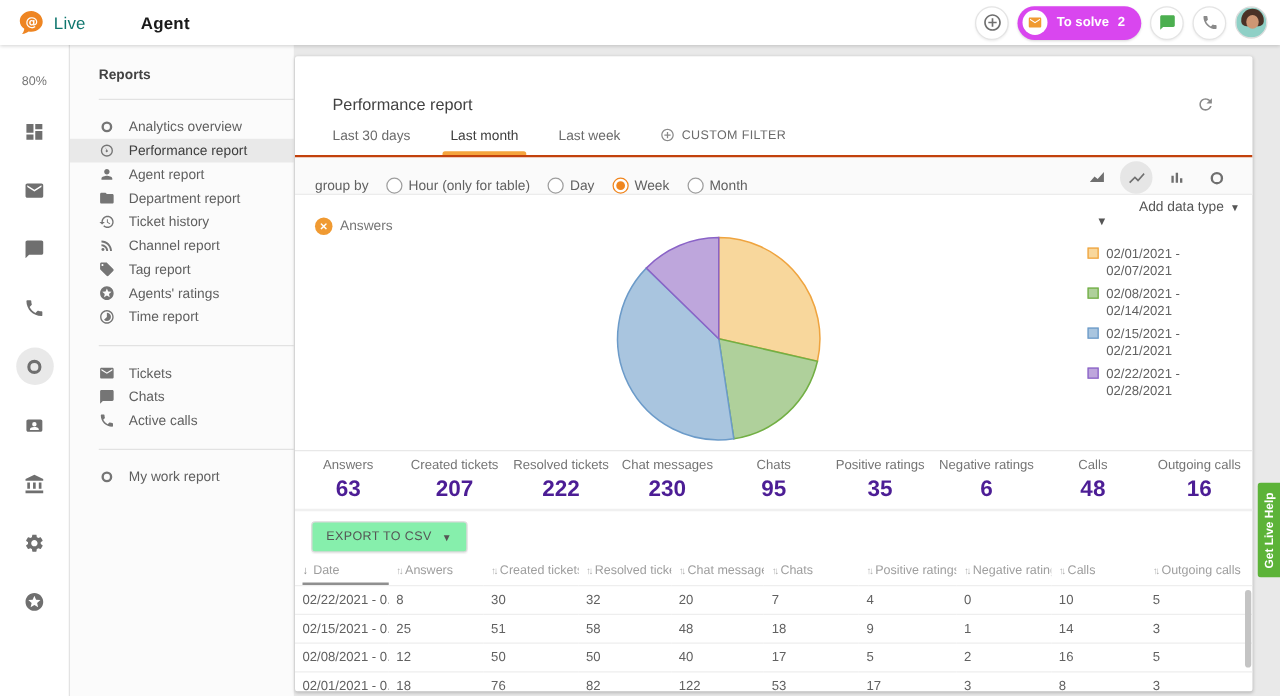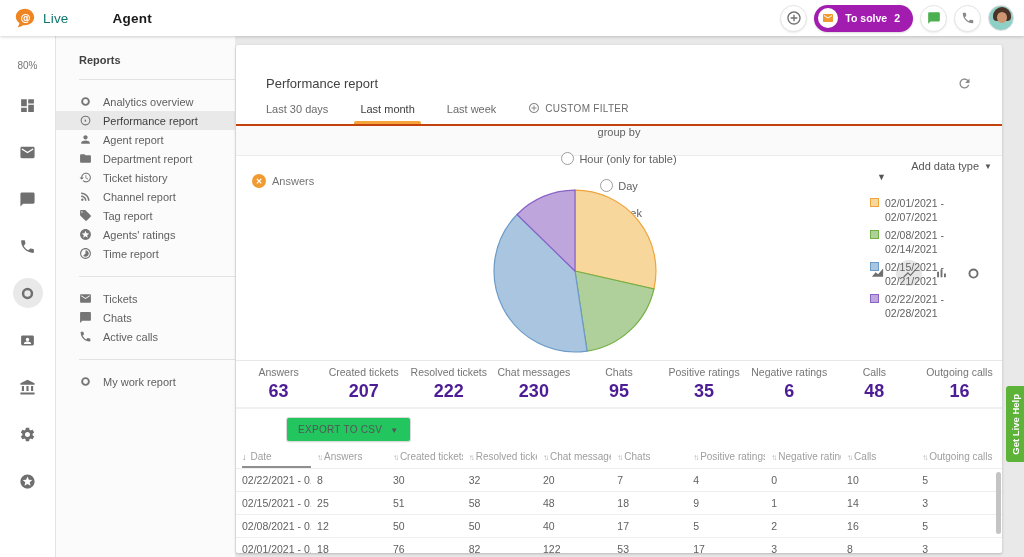--- a/index.html
+++ b/index.html
@@ -11,21 +11,21 @@
     display:flex; align-items:center; justify-content:space-between; padding:0 10px 0 14px;
     box-shadow:0 1px 3px rgba(0,0,0,.18); z-index:50; }
   .logo { display:flex; align-items:center; gap:7px; }
   .logo-text { font-size:13.5px; letter-spacing:.2px; }
   .logo-text b { color:#1A1A1A; font-weight:700;margin-left:44px; }
   .logo-text .live { color:#0f766e; font-weight:400; }
   .top-actions { display:flex; align-items:center; gap:7px; }
   .circle-btn { width:27px; height:27px; border-radius:50%; background:#fff;
     border:1px solid #E4E4E4; display:flex; align-items:center; justify-content:center;
     box-shadow:0 1px 2px rgba(0,0,0,.08); cursor:pointer; }
-  .tosolve { height:27px; border-radius:14px; background:#a21caf; border:none;
+  .tosolve { height:27px; border-radius:14px; background:#d946ef; border:none;
     display:flex; align-items:center; gap:7px; padding:0 13px 0 4px; cursor:pointer;
     box-shadow:0 1px 2px rgba(0,0,0,.15); }
   .tosolve .env-box { width:20px; height:20px; border-radius:50%; background:#fff;
     display:flex; align-items:center; justify-content:center; }
   .tosolve .lbl { color:#fff; font-size:10.5px; font-weight:700; }
   .tosolve .cnt { color:#fff; font-size:10.5px; font-weight:700; }
   .avatar { width:26px; height:26px; border-radius:50%; overflow:hidden; cursor:pointer;
     border:1px solid #ddd; background:radial-gradient(circle at 50% 38%, #D9A07E 0 34%, #8FD0C6 35%);
     position:relative; }
   .avatar .hair { position:absolute; top:1px; left:4px; width:18px; height:14px;
@@ -73,21 +73,21 @@
   .tab { font-size:11px; color:#6B6B6B; padding:0 16px 9px; cursor:pointer; position:relative;
     white-space:nowrap; }
   .tab.active { color:#3D3D3D; }
   .tab.active::after { content:''; position:absolute; left:10px; right:10px; bottom:0;
     height:3px; background:#F5A43C; border-radius:2px 2px 0 0; }
   .tab.filter { display:flex; align-items:center; gap:5px; font-size:10px; letter-spacing:.3px;
     color:#6B6B6B; padding-bottom:10px; }
   .tab.filter svg { width:12px; height:12px; fill:#8A8A8A; }
 
   .groupbar { height:30px; background:#FAFAFA; border-bottom:1px solid #ECECEC;
-    display:flex; align-items:center; padding:0 16px; gap:14px;flex-direction:column; }
+    display:flex; align-items:flex-end; padding:0 16px; gap:14px; }
   .gb-label { font-size:11px; color:#616161; }
   .radio-opt { display:flex; align-items:center; gap:5px; cursor:pointer; }
   .radio { width:13px; height:13px; border:1.5px solid #9E9E9E; border-radius:50%;
     display:inline-block; position:relative; background:#fff; }
   .radio-opt.checked .radio { border-color:#F0861E; }
   .radio-opt.checked .radio::after { content:''; position:absolute; inset:2px;
     background:#F0861E; border-radius:50%; }
   .radio-lbl { font-size:11px; color:#616161; white-space:nowrap; }
   .charttype { margin-left:auto; display:flex; align-items:center; gap:6px; }
   .ct-btn { width:26px; height:26px; border-radius:50%; display:flex; align-items:center;
@@ -115,24 +115,24 @@
 
   
   .stats { display:flex; border-top:1px solid #E8E8E8; height:47px; }
   .stat { flex:1; display:flex; flex-direction:column; align-items:center; justify-content:center;
     gap:3px; }
   .stat-label { font-size:10.5px; color:#757575; white-space:nowrap; }
   .stat-value { font-size:18px; font-weight:700; color:#4c1d95; }
 
   
   .exportrow { border-top:2px solid #F0F0F0; padding:8px 13px 6px; }
-  .export-btn { display:inline-flex; align-items:flex-end; gap:8px; background:#22c55e;
+  .export-btn { display:inline-flex; align-items:flex-end; gap:8px; background:#86efac;
     border:1px solid #D9D9D9; border-radius:3px; padding:6px 11px; font-size:10px;
     color:#555; letter-spacing:.3px; cursor:pointer; box-shadow:0 1px 1px rgba(0,0,0,.05);
-    font-family:"Liberation Sans",sans-serif;margin-left:37px; }
+    font-family:"Liberation Sans",sans-serif; }
   .export-btn .caret { font-size:8px; }
 
   .tablewrap { position:relative; }
   table { width:100%; border-collapse:collapse; table-layout:fixed; }
   th { font-size:10px; font-weight:400; color:#9E9E9E; text-align:left;
     padding:3px 6px 6px; white-space:nowrap; overflow:hidden; position:relative; }
   th .sorticon { font-size:8px; color:#AEAEAE; margin-right:3px; letter-spacing:-2px; }
   th .sortdesc { font-size:9px; color:#8F8F8F; margin-right:4px; }
   th.sorted::after { content:''; position:absolute; left:6px; bottom:0; width:76px; height:2px;
     background:#8F8F8F; }

